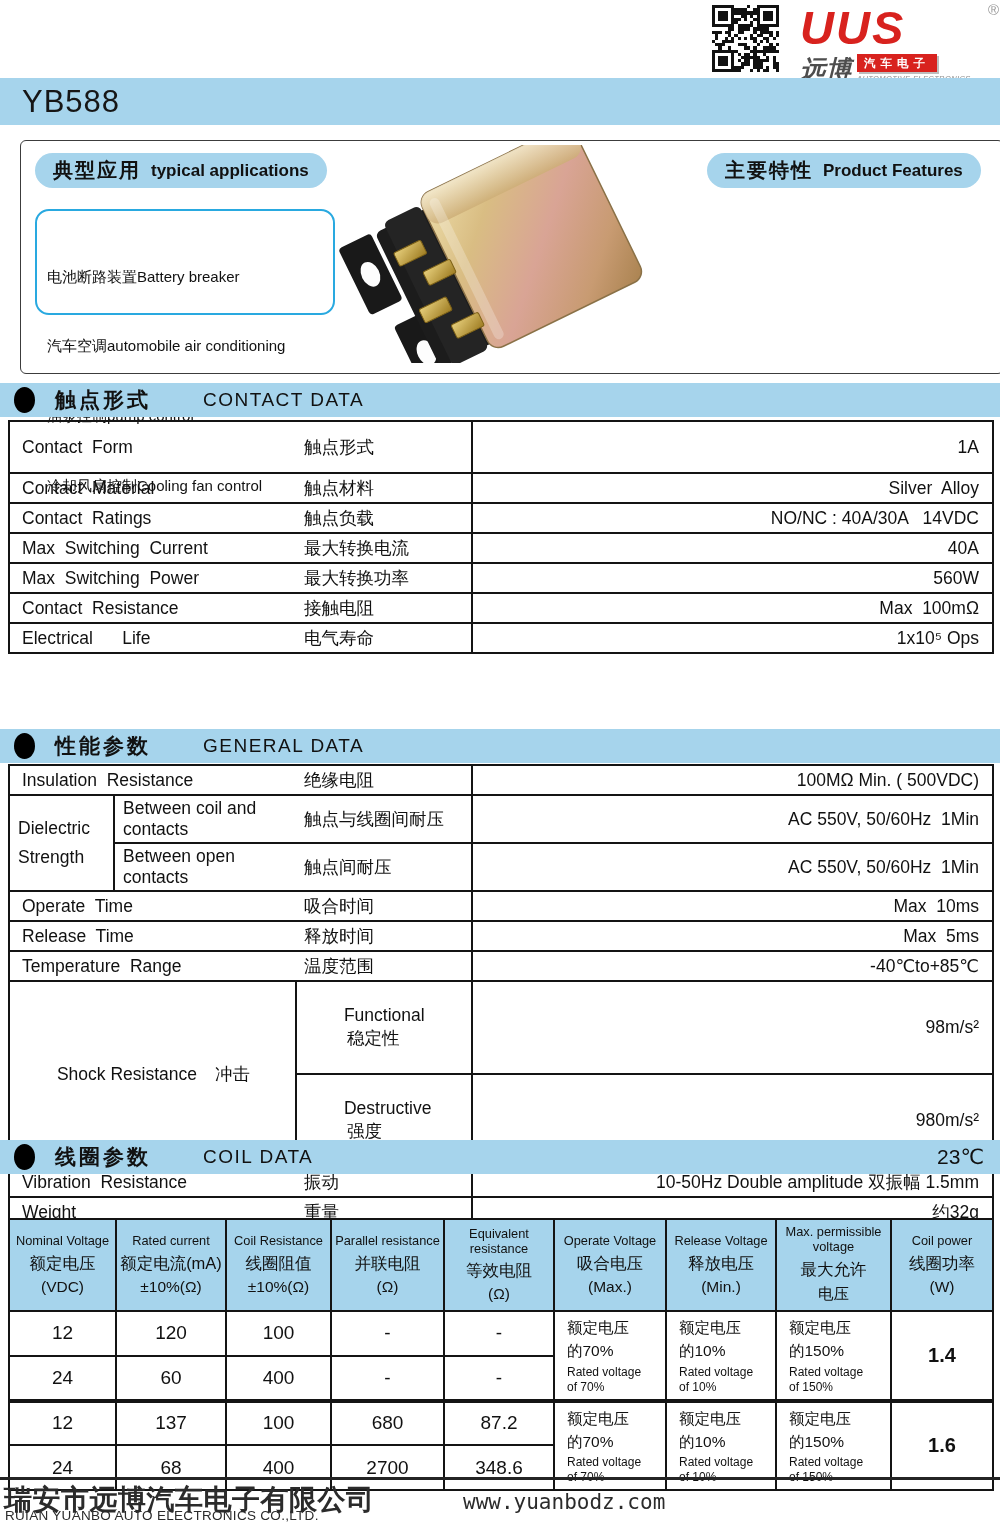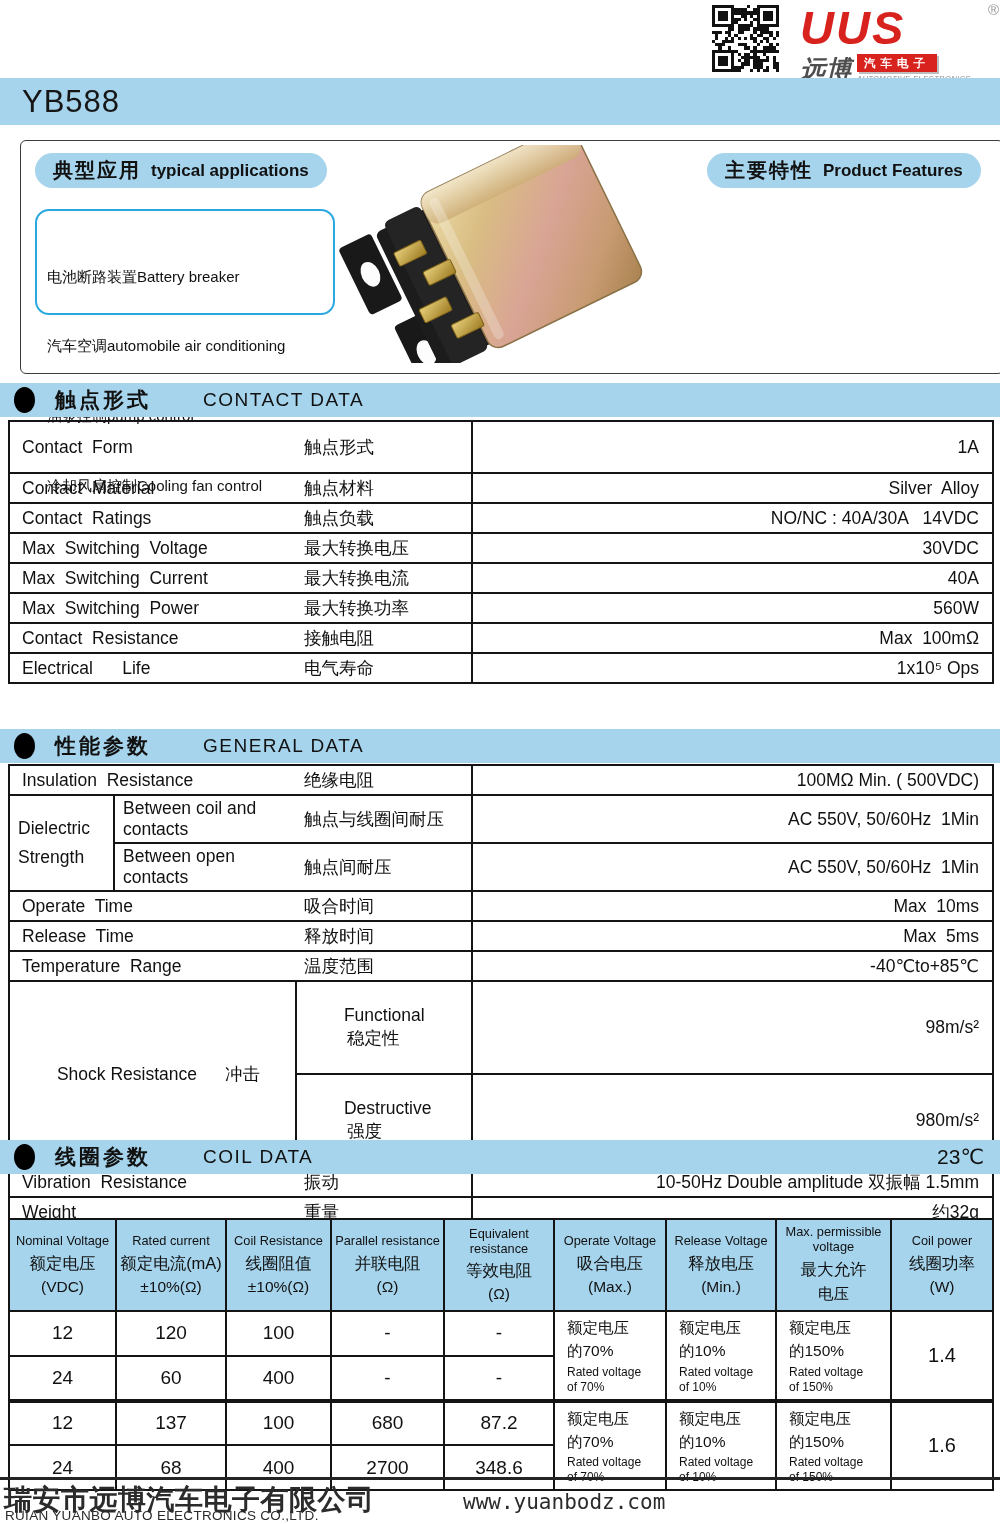--- a/index.html
+++ b/index.html
@@ -59,36 +59,36 @@
   .t-contact { top:420px; }
   .t-general { top:764px; }
   table.dtable td { border-top:2.5px solid #141414; border-bottom:2.5px solid #141414;
                     font-size:17.5px; padding:2px 8px; height:25px; white-space:pre-wrap; }
   table.dtable td.c-en  { padding-left:12px; }
   table.dtable td.c-val { border-left:2.5px solid #141414; text-align:right; padding-right:13px; }
   table.dtable tr.tall td { height:52px; }
   td.d-head { border-right:2.5px solid #141414; font-size:17px; white-space:pre-line; line-height:1.65; padding-left:10px; }
   td.d-sub  { font-size:12.5px; padding-left:4px; }
   td.s-head { border-right:2.5px solid #141414; padding-left:12px; }
-  td.s-head .sh-zh { margin-left:28px; }
+  td.s-head .sh-zh { margin-left:18px; }
   td.s-sub  { padding-left:10px; }
   td.s-sub .ss-zh { margin-left:42px; }
 
   
   table.coil { position:absolute; left:8px; top:1218px; width:984px; border-collapse:collapse; table-layout:fixed; }
   table.coil th, table.coil td { border:2.5px solid #141414; }
   table.coil th { background:#a6d4ec; height:92px; font-weight:normal; vertical-align:middle; padding:2px 1px; }
   table.coil th .h-en { display:block; font-size:12.8px; line-height:1.15; white-space:pre-line; }
   table.coil th .h-zh { display:block; font-size:16.5px; margin-top:4px; }
   table.coil th .h-unit { display:block; font-size:15.5px; margin-top:3px; }
   table.coil td { text-align:center; font-size:19px; height:37px; }
   table.coil td.merged { text-align:left; padding:4px 4px 4px 12px; vertical-align:middle; }
   .m-zh { display:block; font-size:15.5px; line-height:1.5; white-space:pre-line; }
   .m-en { display:block; font-size:12px; line-height:1.25; white-space:pre-line; margin-top:2px; }
-  table.coil td.power { font-size:20px; }
+  table.coil td.power { font-size:20px;font-weight:bold; }
   table.coil tr.g2 td { border-top:4px solid #141414; }
 
   
   .footer-rule { position:absolute; left:0; top:1477px; width:1000px; height:3px; background:#242424; }
   .company-zh { position:absolute; left:4px; top:1481px; font-size:28px; font-weight:bold; letter-spacing:0.5px; color:#2b2b2b; }
   .company-en { position:absolute; left:5px; top:1508px; font-size:13.5px; color:#2b2b2b; letter-spacing:0.3px; }
   .website { position:absolute; left:463px; top:1490px; font-size:21px; color:#2b2b2b;
              font-family:"DejaVu Sans Mono","Liberation Mono",monospace; }
 </style>
 </head>
@@ -362,25 +362,20 @@
       <td class="c-en" colspan="2">Contact  Material</td>
       <td class="c-zh">触点材料</td>
       <td class="c-val">Silver  Alloy</td>
     </tr>
     <tr>
       <td class="c-en" colspan="2">Contact  Ratings</td>
       <td class="c-zh">触点负载</td>
       <td class="c-val">NO/NC : 40A/30A   14VDC</td>
     </tr>
     <tr>
-      <td class="c-en" colspan="2">Max  Switching  Voltage</td>
-      <td class="c-zh">最大转换电压</td>
-      <td class="c-val">30VDC</td>
-    </tr>
-    <tr>
       <td class="c-en" colspan="2">Max  Switching  Current</td>
       <td class="c-zh">最大转换电流</td>
       <td class="c-val">40A</td>
     </tr>
     <tr>
       <td class="c-en" colspan="2">Max  Switching  Power</td>
       <td class="c-zh">最大转换功率</td>
       <td class="c-val">560W</td>
     </tr>
     <tr>

